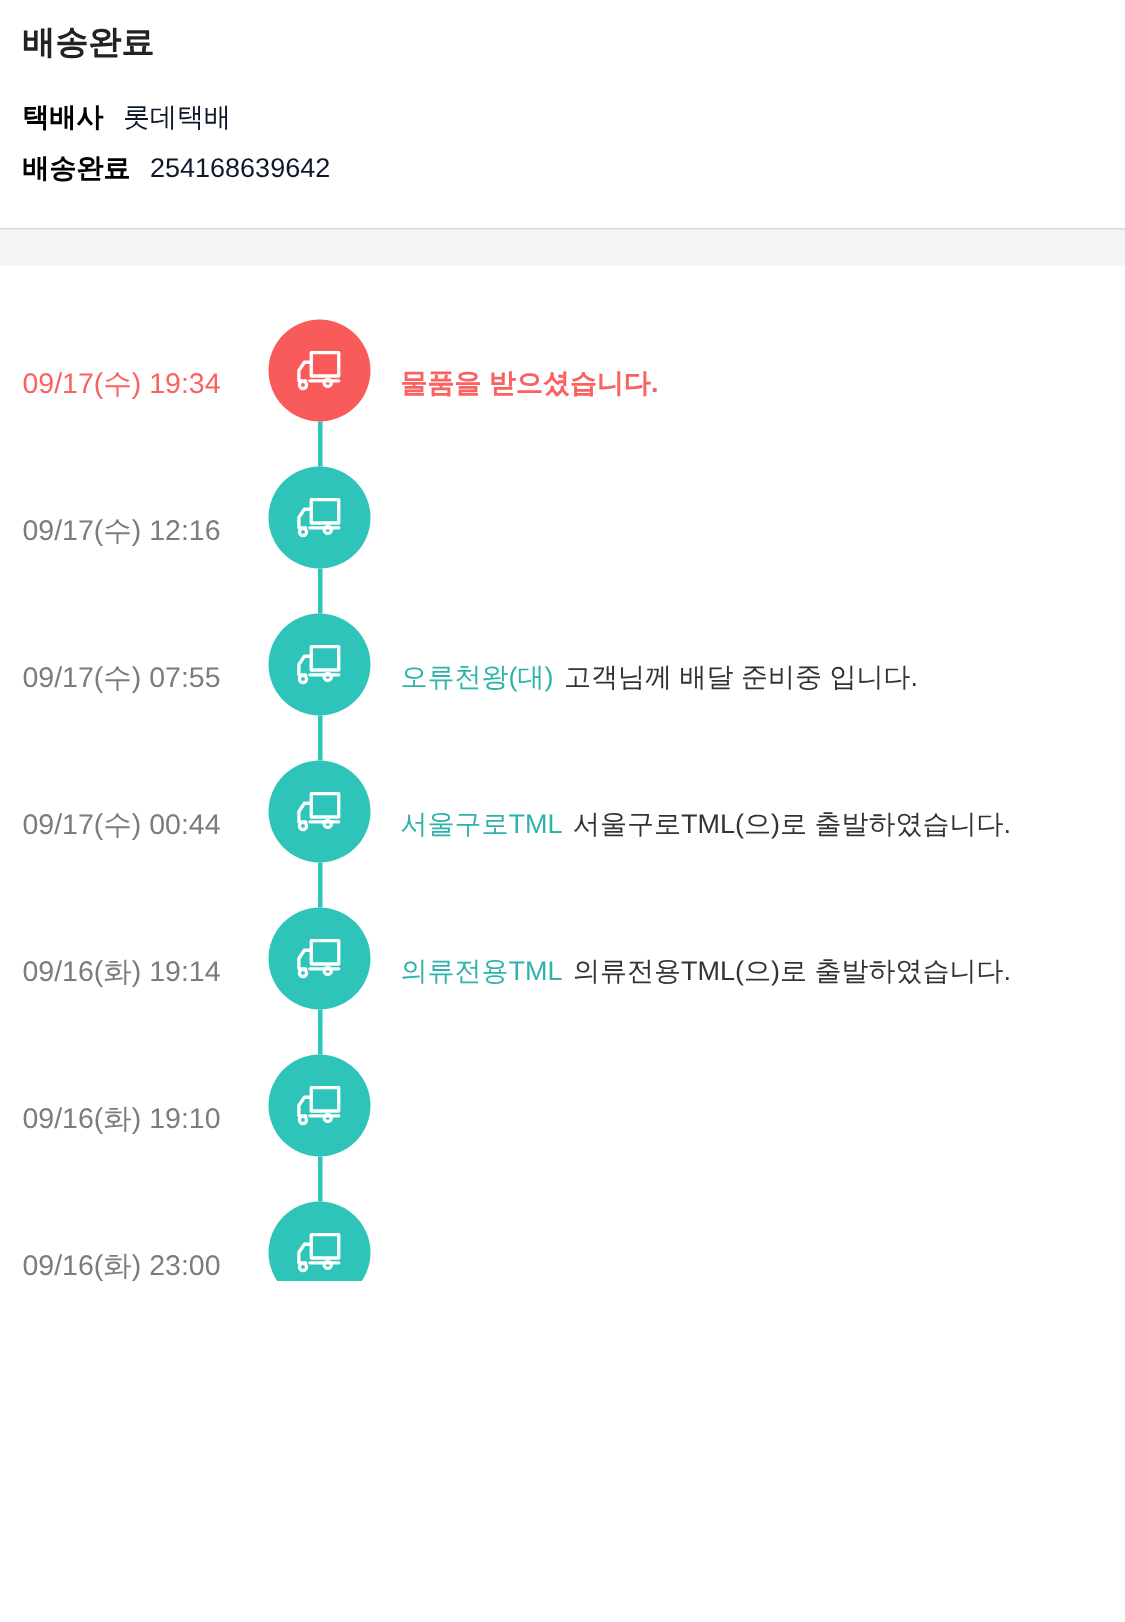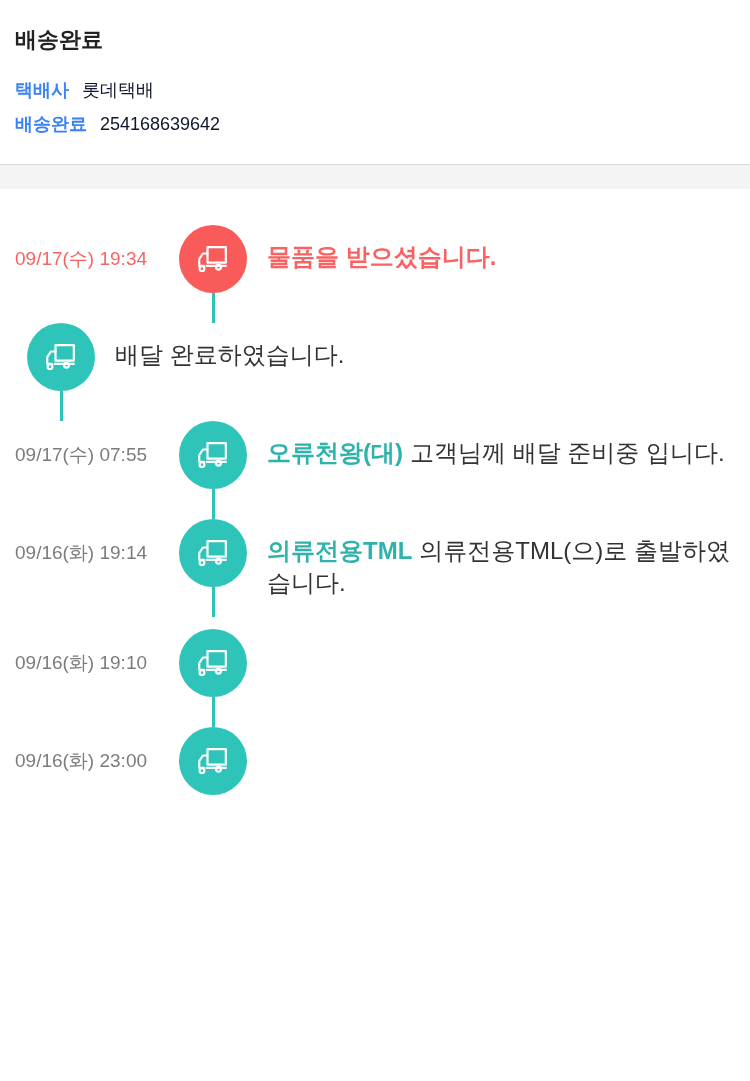--- a/index.html
+++ b/index.html
@@ -6,21 +6,20 @@
   html, body { background: #fff; }
   body {
     font-family: "Liberation Sans", "DejaVu Sans", sans-serif;
     width: 750px;
   }
   .page {
     width: 750px;
     height: 854px;
     overflow: hidden;
     background: #fff;
-    margin-top: 12px;
     --teal: #2fc4b9;
     --teal-text: #2eb3ab;
     --red: #f95b5b;
     --red-text: #fa6262;
   }
 
   
   .header { padding: 14px 15px 0 15px; }
   .title {
     font-size: 22px;
@@ -30,39 +29,39 @@
     margin-bottom: 24px;
   }
   .meta-row {
     font-size: 18px;
     line-height: 24px;
     margin-bottom: 10px;
     color: #888;
   }
   .meta-label {
     font-weight: 700;
-    color: #3b82f6;
+    color: #000000;
     margin-right: 13px;
     text-align: center;
   }
   .meta-value { color: #0f172a; }
 
   
   .divider {
     margin-top: 28px;
     height: 25px;
     background: #f4f4f4;
     border-top: 1px solid #d9d9d9;
   }
 
   
   .timeline { padding-top: 36px; }
   .trow {
     display: flex;
-    align-items: flex-start;
+    align-items: center;
     padding-left: 15px;
     padding-bottom: 30px;
   }
   .t-date {
     width: 152px;
     flex: 0 0 152px;
     font-size: 19px;
     line-height: 30px;
     margin-top: 19px;
     color: #7c7c7c;
@@ -90,30 +89,30 @@
     position: absolute;
     left: calc(50% - 1.5px);
     top: 68px;
     bottom: -30px;
     width: 3px;
     background: var(--teal);
   }
   .t-text {
     flex: 1 1 auto;
     margin-left: 8px;
-    font-size: 24px;
+    font-size: 18px;
     line-height: 32px;
     margin-top: 16px;
     color: #333;
     font-weight: 500;
   }
   .t-loc {
     color: var(--teal-text);
     margin-right: 7px;
-    font-weight: 700;
+    font-weight: 400;
   }
   
   .trow.current .circle { background: var(--red); }
   .trow.current .t-date { color: var(--red-text); }
   .trow.current .t-text { color: var(--red-text); font-weight: 700; }
 </style>
 </head>
 <body>
 
 <div class="page" style="--teal: #2fc4b9; --teal-text: #2eb3ab; --red: #f95b5b; --red-text: #fa6262;">
@@ -146,36 +145,34 @@
           </svg>
         </span>
       </div>
     </div>
     <div class="t-text">
       <span>물품을 받으셨습니다.</span>
     </div>
   </div>
 
   <div class="trow">
-    <div class="icon-col">
-      <div class="line"></div>
-      <div class="circle">
-        <span>
-          <svg viewBox="0 0 48 48" fill="none" stroke="#ffffff" stroke-width="2.4" stroke-linecap="round" stroke-linejoin="round">
-            <rect x="18" y="11" width="20" height="17"></rect>
-            <path d="M17 31.5 H38"></path>
-            <path d="M18 18 H13 L9 24 V31.5 H14"></path>
-            <circle cx="12" cy="34.5" r="2.6"></circle>
-            <circle cx="30" cy="33" r="2.6"></circle>
-          </svg>
-        </span>
-      </div>
-    </div>
-    <div class="t-text">
-      <span>배달 완료하였습니다.</span>
+    <div class="t-date">09/17(수) 12:16</div>
+    <div class="icon-col">
+      <div class="line"></div>
+      <div class="circle">
+        <span>
+          <svg viewBox="0 0 48 48" fill="none" stroke="#ffffff" stroke-width="2.4" stroke-linecap="round" stroke-linejoin="round">
+            <rect x="18" y="11" width="20" height="17"></rect>
+            <path d="M17 31.5 H38"></path>
+            <path d="M18 18 H13 L9 24 V31.5 H14"></path>
+            <circle cx="12" cy="34.5" r="2.6"></circle>
+            <circle cx="30" cy="33" r="2.6"></circle>
+          </svg>
+        </span>
+      </div>
     </div>
   </div>
 
   <div class="trow">
     <div class="t-date">09/17(수) 07:55</div>
     <div class="icon-col">
       <div class="line"></div>
       <div class="circle">
         <span>
           <svg viewBox="0 0 48 48" fill="none" stroke="#ffffff" stroke-width="2.4" stroke-linecap="round" stroke-linejoin="round">
@@ -186,20 +183,40 @@
             <circle cx="30" cy="33" r="2.6"></circle>
           </svg>
         </span>
       </div>
     </div>
     <div class="t-text">
       <span class="t-loc">오류천왕(대)</span><span>고객님께 배달 준비중 입니다.</span>
     </div>
   </div>
 
+  <div class="trow">
+    <div class="t-date">09/17(수) 00:44</div>
+    <div class="icon-col">
+      <div class="line"></div>
+      <div class="circle">
+        <span>
+          <svg viewBox="0 0 48 48" fill="none" stroke="#ffffff" stroke-width="2.4" stroke-linecap="round" stroke-linejoin="round">
+            <rect x="18" y="11" width="20" height="17"></rect>
+            <path d="M17 31.5 H38"></path>
+            <path d="M18 18 H13 L9 24 V31.5 H14"></path>
+            <circle cx="12" cy="34.5" r="2.6"></circle>
+            <circle cx="30" cy="33" r="2.6"></circle>
+          </svg>
+        </span>
+      </div>
+    </div>
+    <div class="t-text">
+      <span class="t-loc">서울구로TML</span><span>서울구로TML(으)로 출발하였습니다.</span>
+    </div>
+  </div>
 
 
   <div class="trow">
     <div class="t-date">09/16(화) 19:14</div>
     <div class="icon-col">
       <div class="line"></div>
       <div class="circle">
         <span>
           <svg viewBox="0 0 48 48" fill="none" stroke="#ffffff" stroke-width="2.4" stroke-linecap="round" stroke-linejoin="round">
             <rect x="18" y="11" width="20" height="17"></rect>

